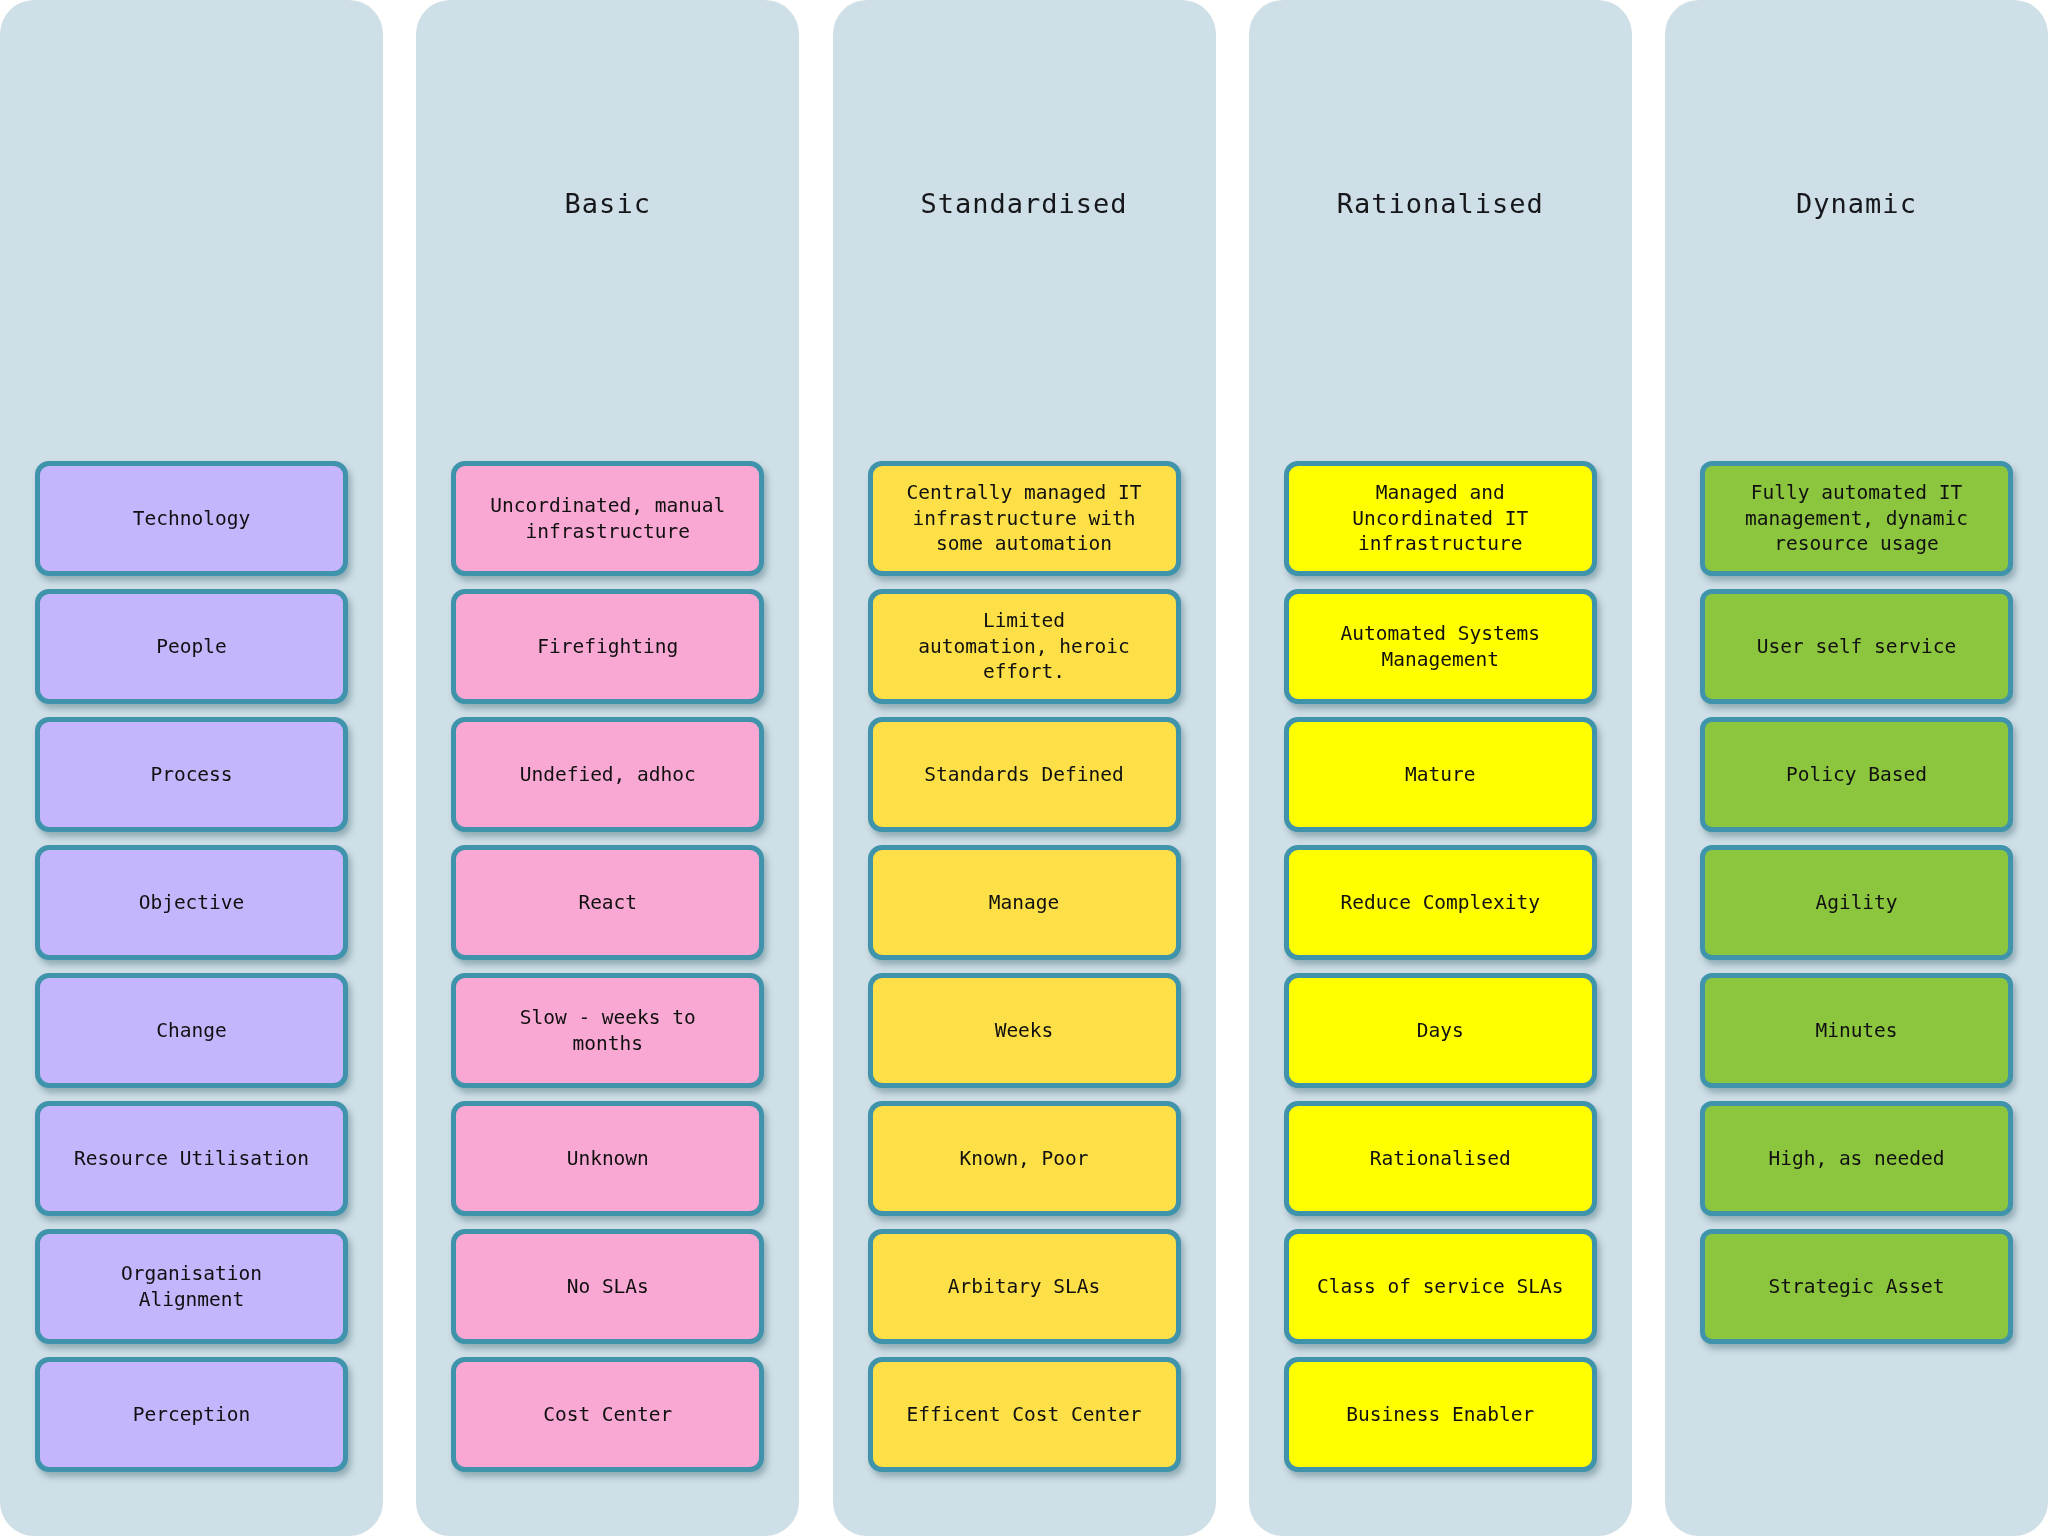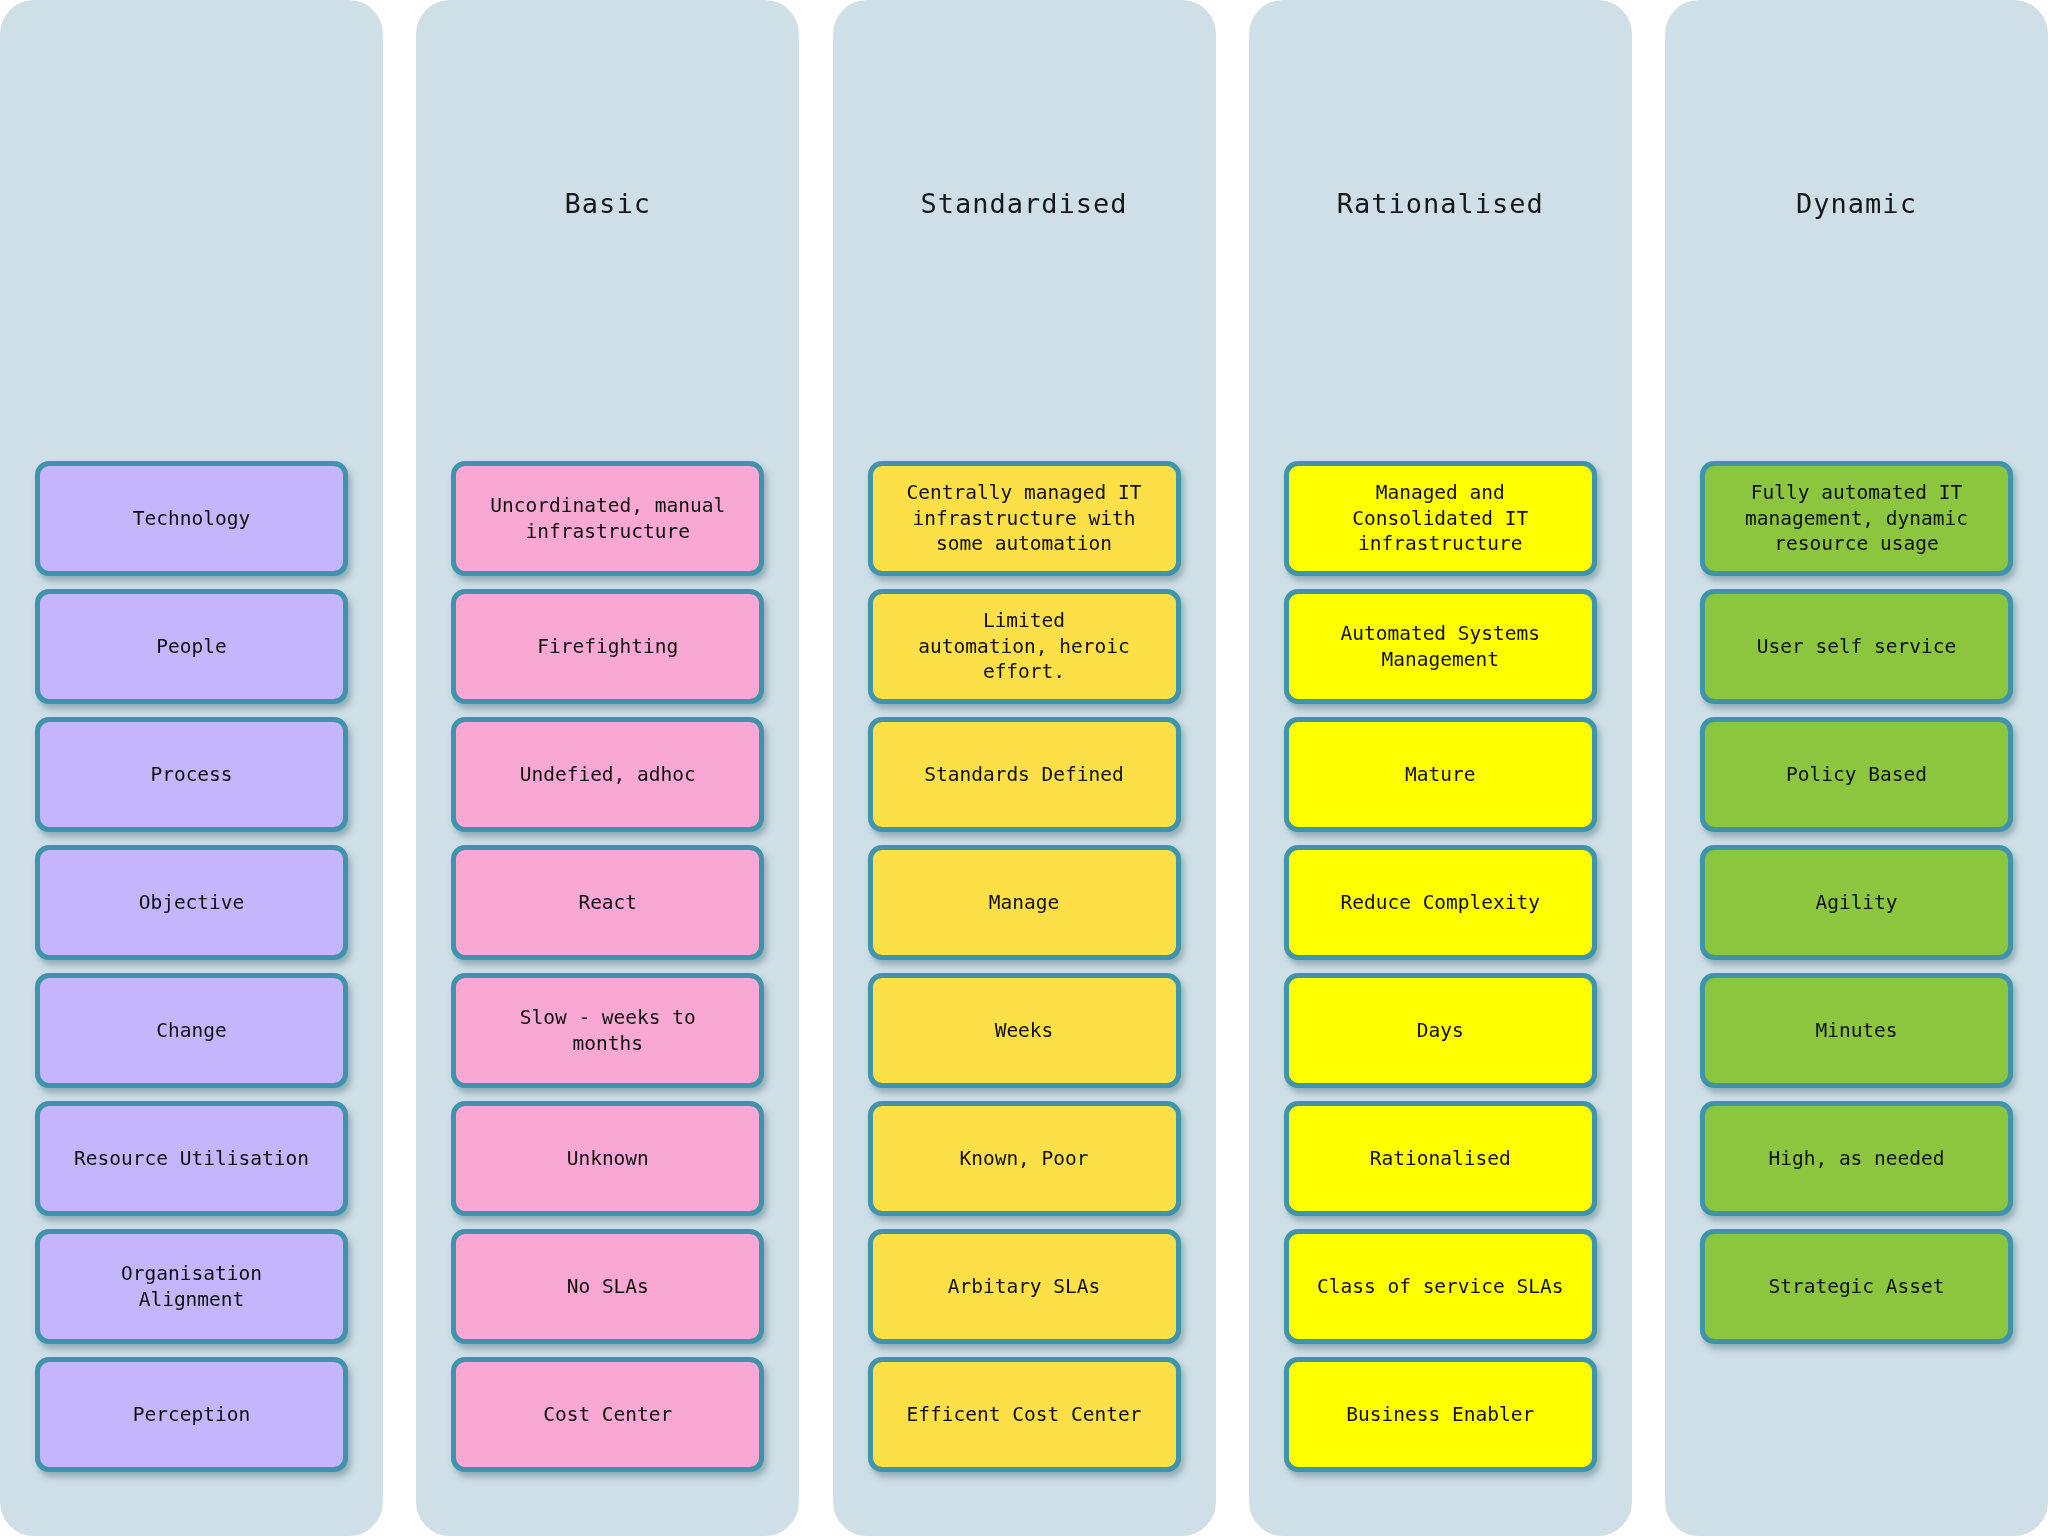--- a/index.html
+++ b/index.html
@@ -25,21 +25,21 @@
         display:flex;align-items:center;justify-content:center;
         text-align:center;font-size:19.5px;line-height:1.32;
         color:#101010;padding:2px 8px;
         box-shadow:3px 5px 6px rgba(70,110,125,0.45);
         font-family:"DejaVu Sans Mono","Liberation Mono",monospace;}
 
   .cell.dim   {background:#c4b5fd;}
   .cell.basic {background:#f9a8d4;}
   .cell.std   {background:#fde047;}
   .cell.rat   {background:#ffff00;}
-  .cell.dyn   {background:#8cc council;}
+  .cell.dyn   {background:#8cc council;border-radius:12px;}
   .cell.dyn   {background:#8cc63f;}
 
   .cell span{display:block;white-space:pre-line;}
 </style>
 </head>
 <body>
 
 <div class="board" id="board">
     <div class="column">
       <div class="col-header"></div>
@@ -133,21 +133,21 @@
         <div class="cell std">
           <span>Efficent Cost Center</span>
         </div>
       </div>
     </div>
     <div class="column">
       <div class="col-header">Rationalised</div>
       <div class="cells">
         <div class="cell rat">
           <span>Managed and
-Consolidated IT
+Uncordinated IT
 infrastructure</span>
         </div>
         <div class="cell rat">
           <span>Automated Systems
 Management</span>
         </div>
         <div class="cell rat">
           <span>Mature</span>
         </div>
         <div class="cell rat">

